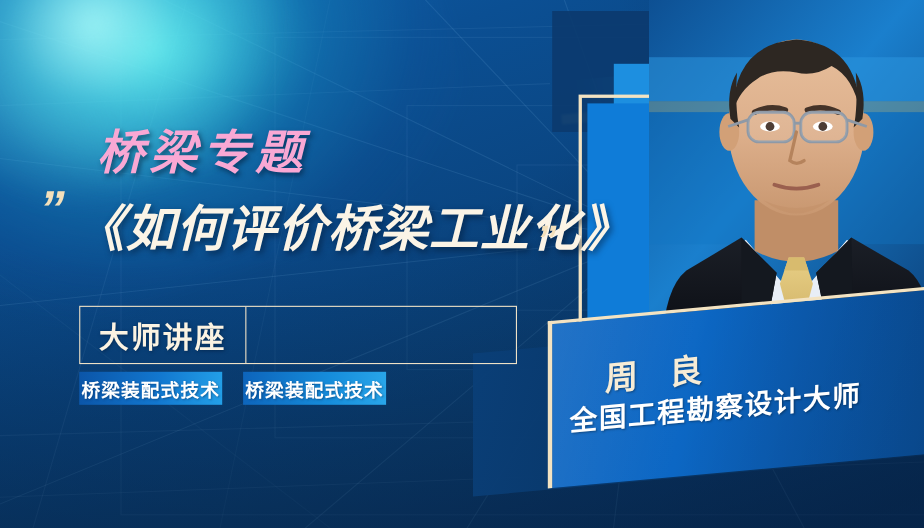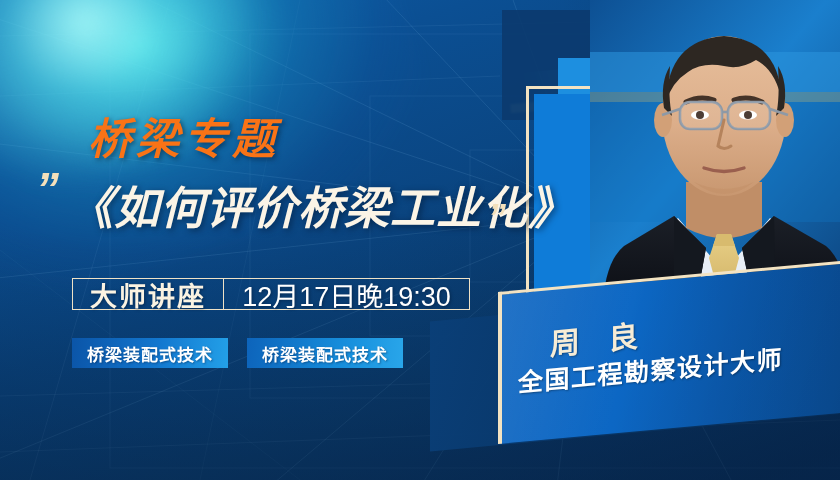--- a/index.html
+++ b/index.html
@@ -169,21 +169,21 @@
   }
 
   
   .topic{
     position:absolute;
     left:88px;top:104px;
     font-size:43px;
     font-weight:bold;
     font-style:italic;
     letter-spacing:5px;
-    color:#f97316;
+    color:#f9a8d4;
     text-shadow:2px 2px 5px rgba(2,22,48,.55);
     white-space:nowrap;
   }
   .headline{
     position:absolute;
     left:68px;top:172px;
     font-size:45px;
     font-weight:bold;
     font-style:italic;
     letter-spacing:1px;
@@ -201,21 +201,21 @@
     line-height:1;
     letter-spacing:-4px;
   }
   .qmark.open{left:36px;top:166px;}
   .qmark.close{left:488px;top:200px;font-size:36px;}
 
   
   .info-box{
     position:absolute;
     left:72px;top:278px;
-    width:398px;height:32px;
+    width:398px;height:53px;
     border:1.5px solid #efe2c6;
     box-sizing:border-box;
     display:flex;
     align-items:stretch;
   }
   .info-left{
     width:150px;
     display:flex;align-items:center;justify-content:center;
     border-right:1.5px solid #efe2c6;
   }
@@ -236,21 +236,21 @@
 
   
   .chips{
     position:absolute;
     left:72px;top:338px;
     display:flex;
     gap:19px;
   }
   .chip{
     height:30px;
-    padding:0 15px;
+    padding:0 2px;
     display:flex;align-items:center;justify-content:center;
     font-size:17px;
     font-weight:bold;
     letter-spacing:1px;
     color:#ffffff;
     background:linear-gradient(95deg,#0b55a8 0%,#1277cf 55%,#23a0e8 100%);
     text-shadow:1px 1px 2px rgba(0,30,70,.45);
     white-space:nowrap;
   }
   .chip.b2{
@@ -412,23 +412,20 @@
   <div class="qmark open">”</div>
 
   <div class="headline">《如何评价桥梁工业化》</div>
 
   <div class="qmark close">”</div>
 
   <div class="info-box">
     <div class="info-left">
       <span>大师讲座</span>
     </div>
-    <div class="info-right">
-      <span>12月17日晚19:30</span>
-    </div>
   </div>
 
   <div class="chips">
     <div class="chip">桥梁装配式技术</div>
     <div class="chip b2">桥梁装配式技术</div>
   </div>
 
 </div>
 
 </body></html>

